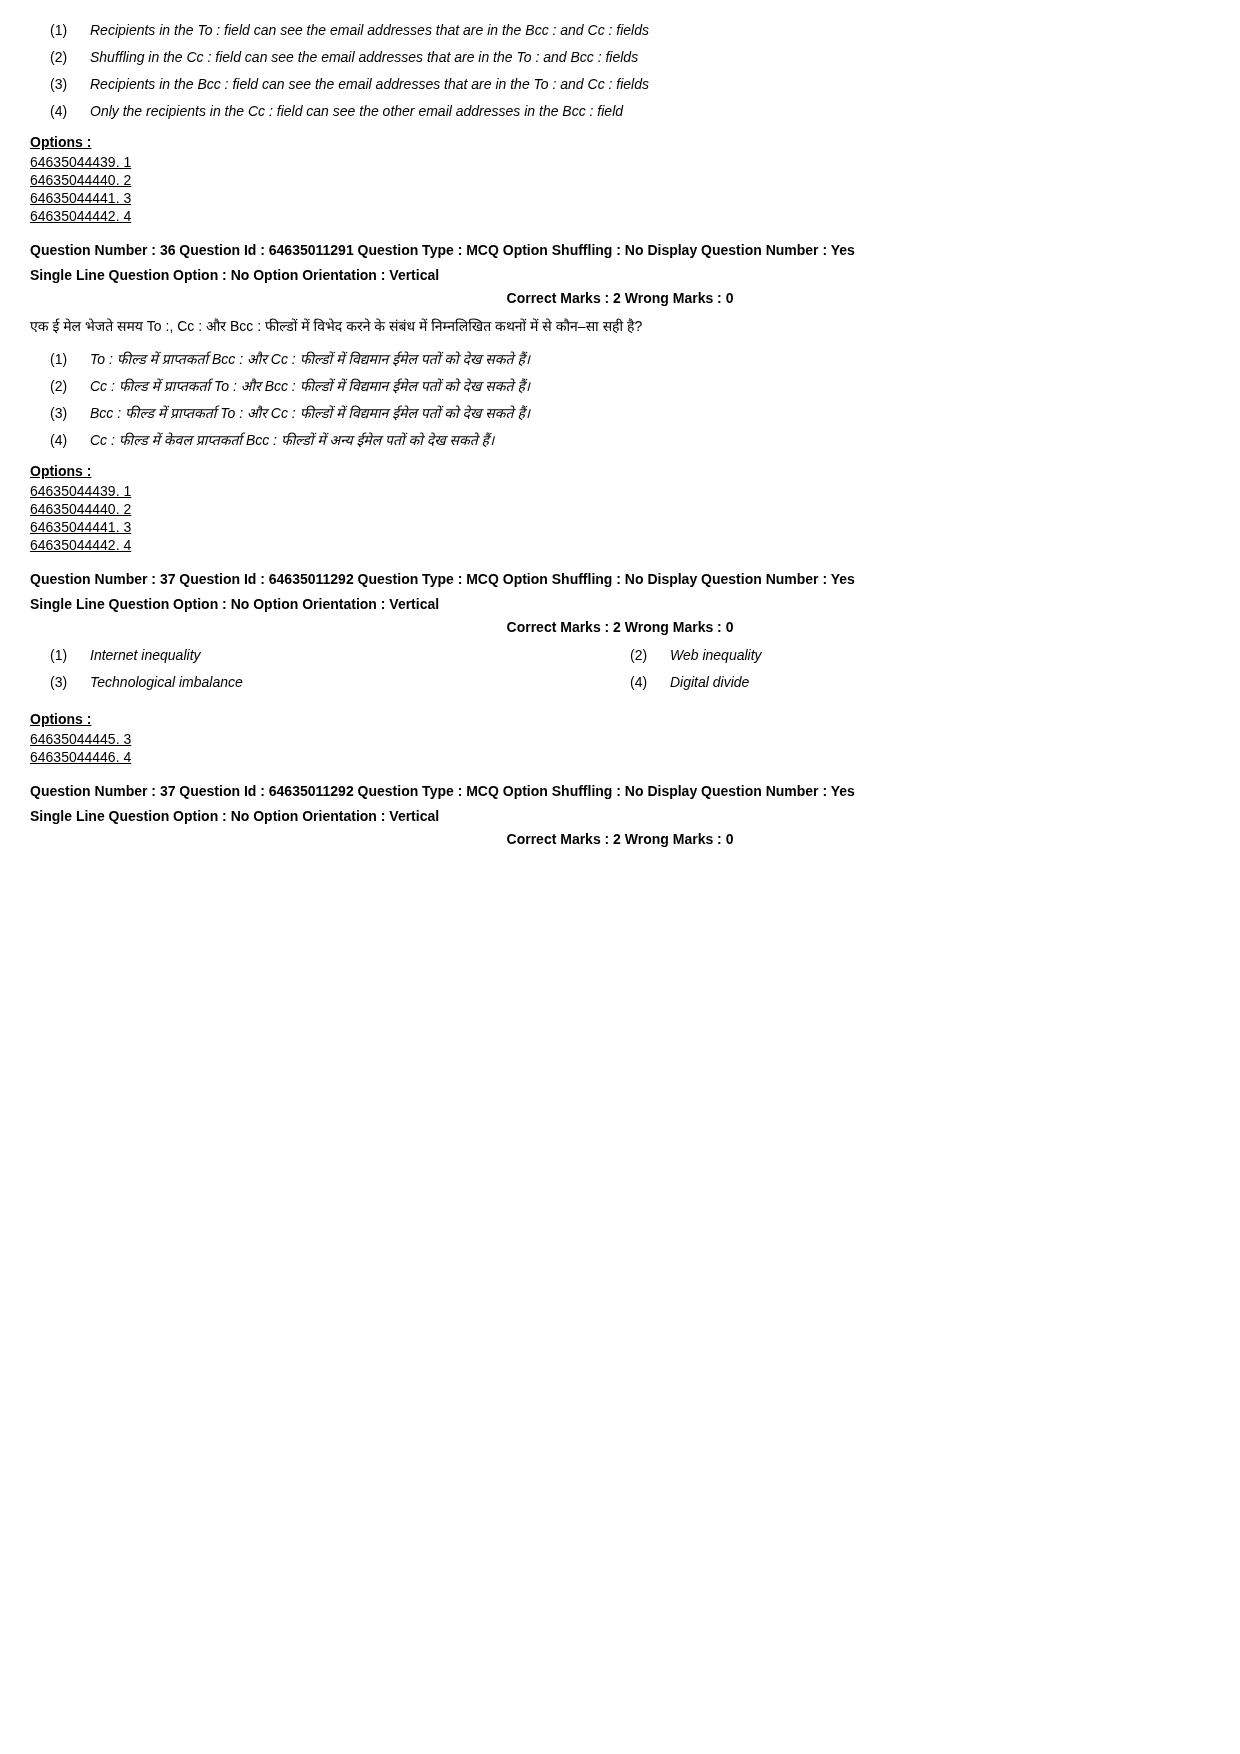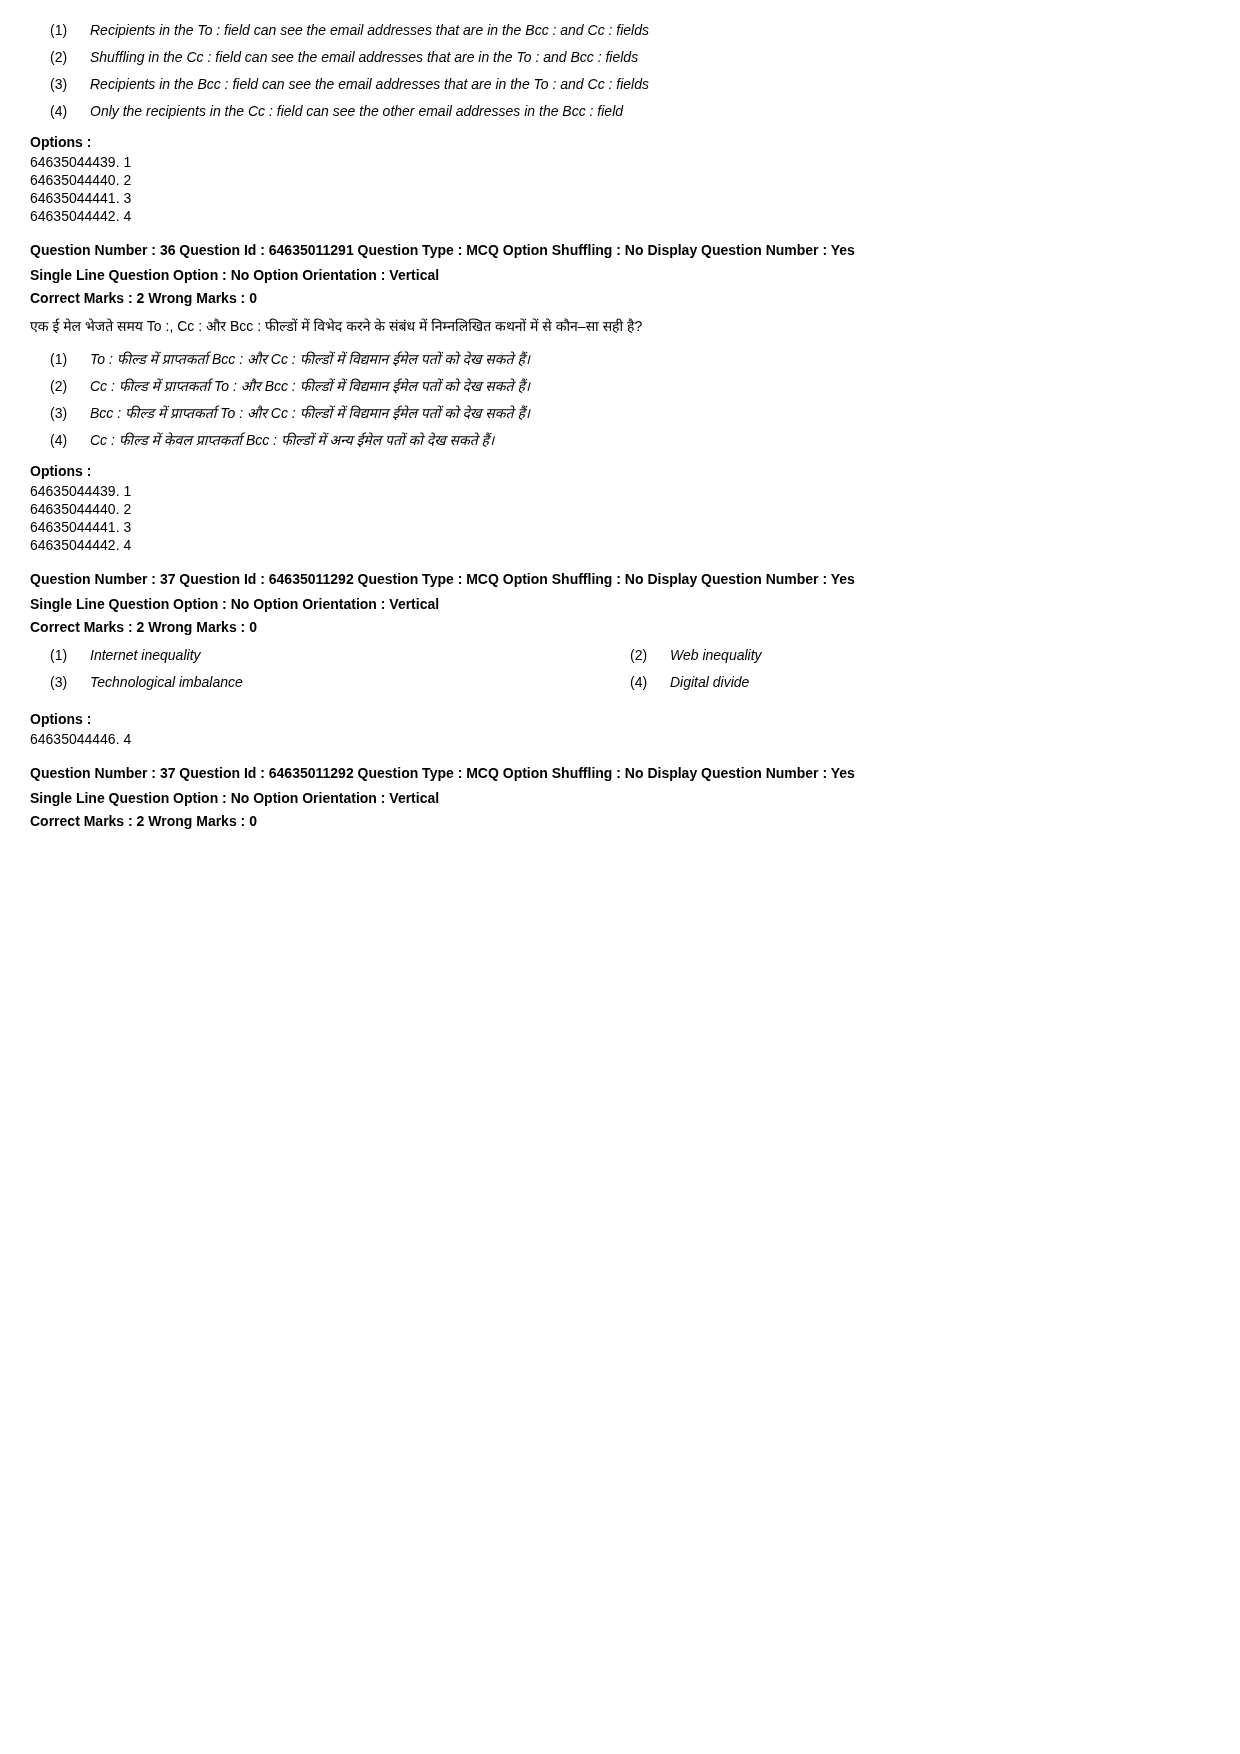--- a/index.html
+++ b/index.html
@@ -32,36 +32,38 @@
     .option-num {
       min-width: 40px;
       font-weight: normal;
     }
     .option-text {
       flex: 1;
       font-style: italic;
     }
     .options-section {
       margin-bottom: 6px;
+      text-decoration: underline;
     }
     .options-label {
       font-weight: bold;
       margin-bottom: 4px;
     }
     .option-code {
       margin-bottom: 2px;
     }
     .question-meta {
       font-weight: bold;
       margin-bottom: 4px;
       line-height: 1.5;
     }
     .correct-marks {
       font-weight: bold;
       margin-bottom: 10px;
+      text-align: center;
     }
     .section-divider {
       margin: 16px 0;
     }
     .two-col-options {
       display: grid;
       grid-template-columns: 1fr 1fr;
       margin-left: 20px;
       margin-bottom: 12px;
     }
@@ -167,20 +169,21 @@
         <span class="option-text">Technological imbalance</span>
       </div>
       <div class="two-col-item">
         <span class="option-num">(4)</span>
         <span class="option-text">Digital divide</span>
       </div>
     </div>
   <div class="options-section">
     <div class="options-label">Options :</div>
 
+      <div class="option-code">64635044445. 3</div>
       <div class="option-code">64635044446. 4</div>
     </div>
 </div>
 
 <div class="section-divider"></div>
 
 <div>
   <div class="question-meta">Question Number : 37  Question Id : 64635011292  Question Type : MCQ  Option Shuffling : No  Display Question Number : Yes</div>
   <div class="question-meta">Single Line Question Option : No  Option Orientation : Vertical</div>
   <div class="correct-marks">Correct Marks : 2  Wrong Marks : 0</div>

